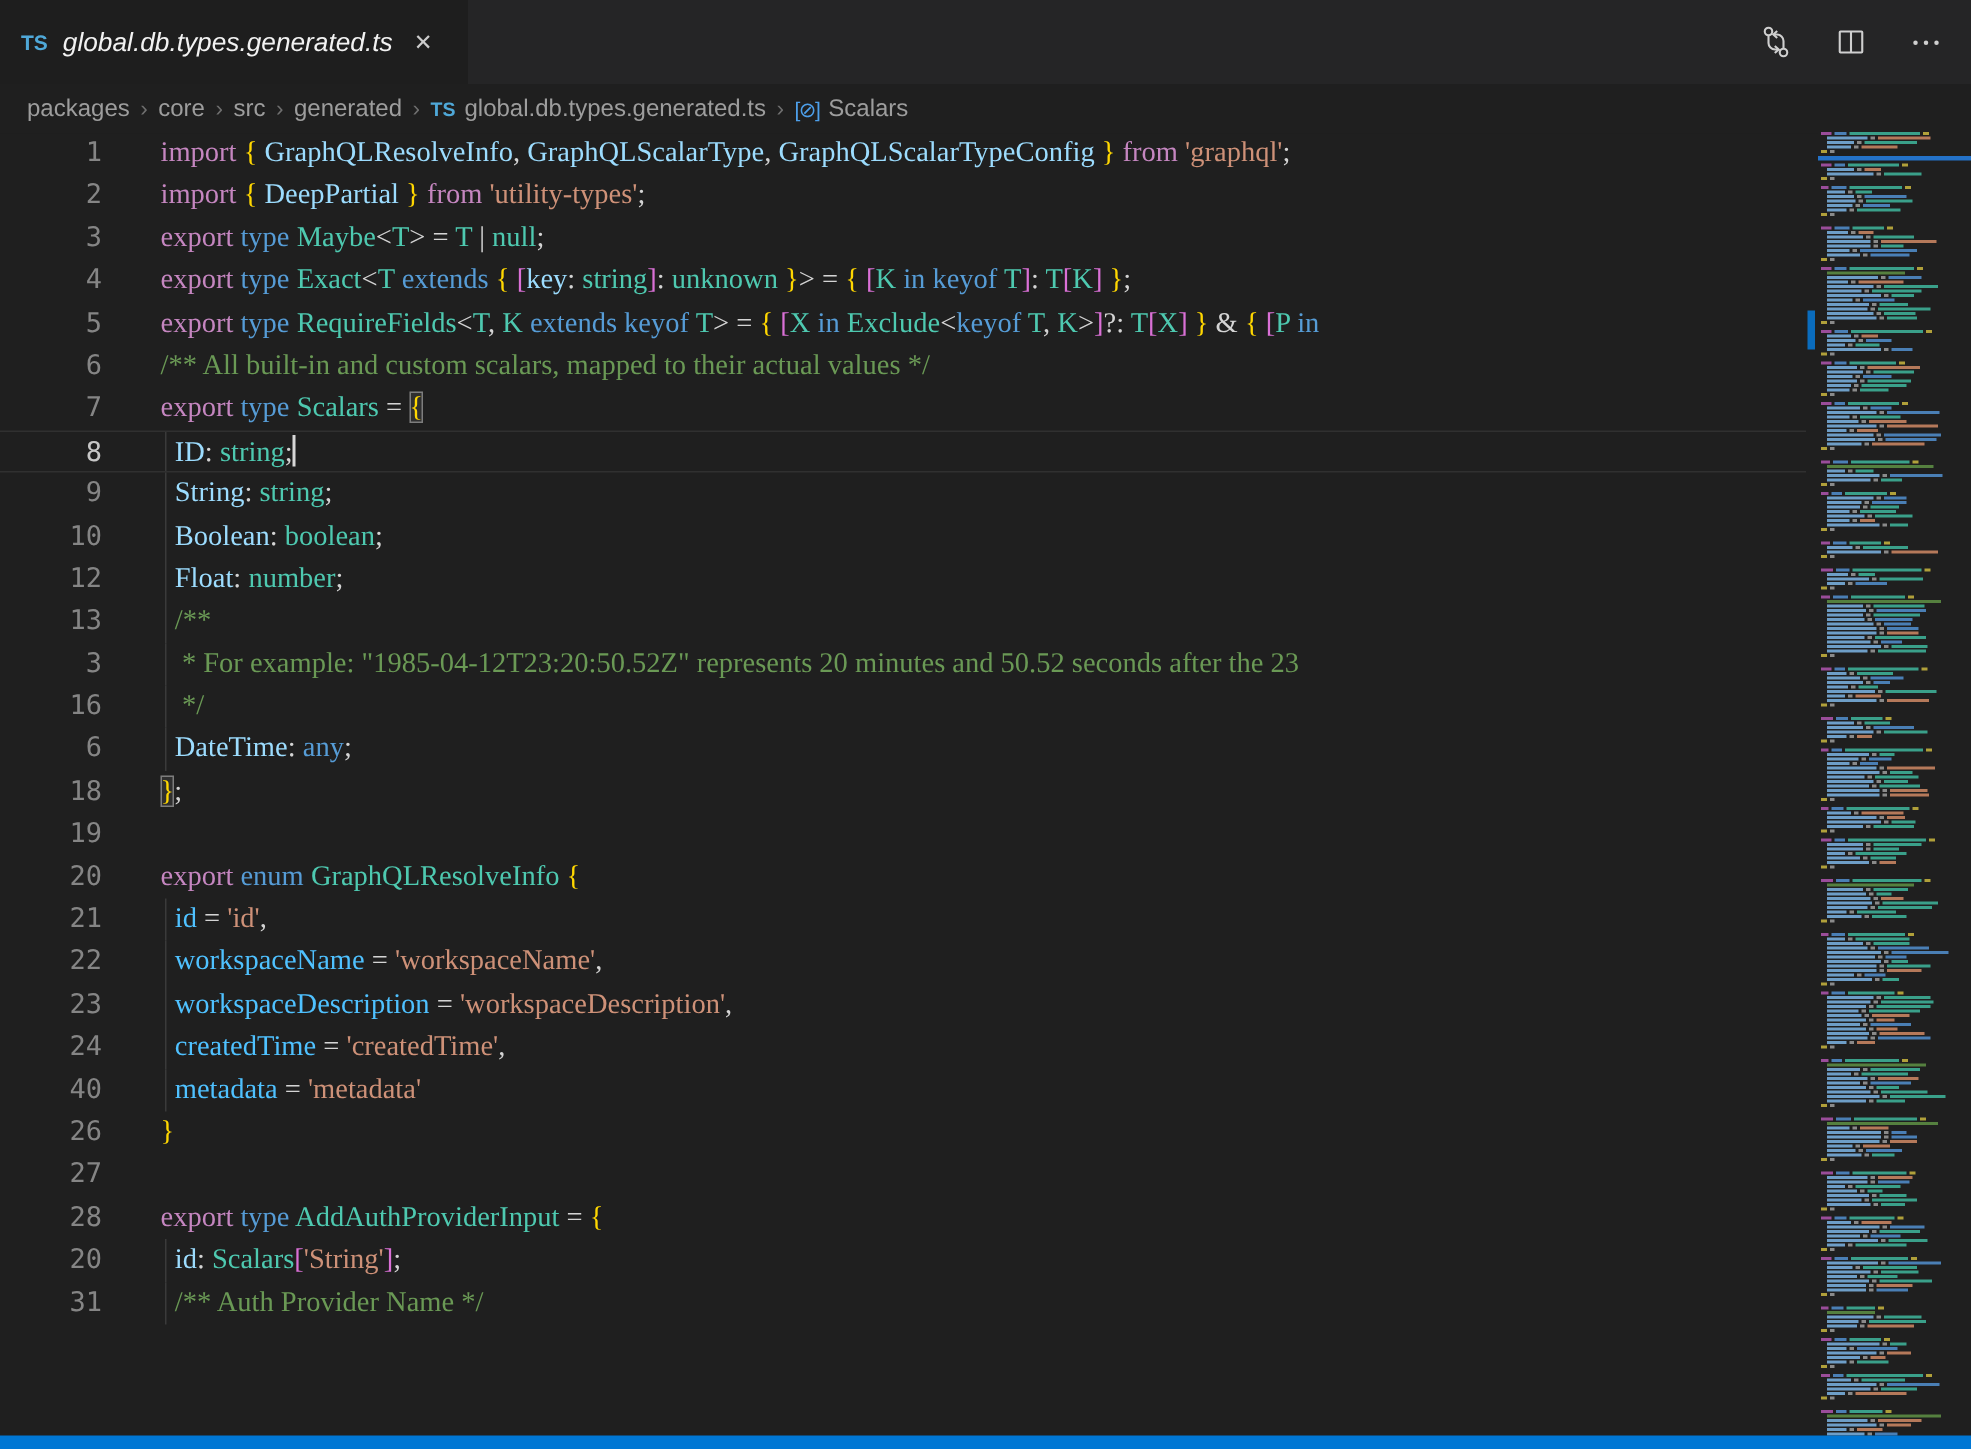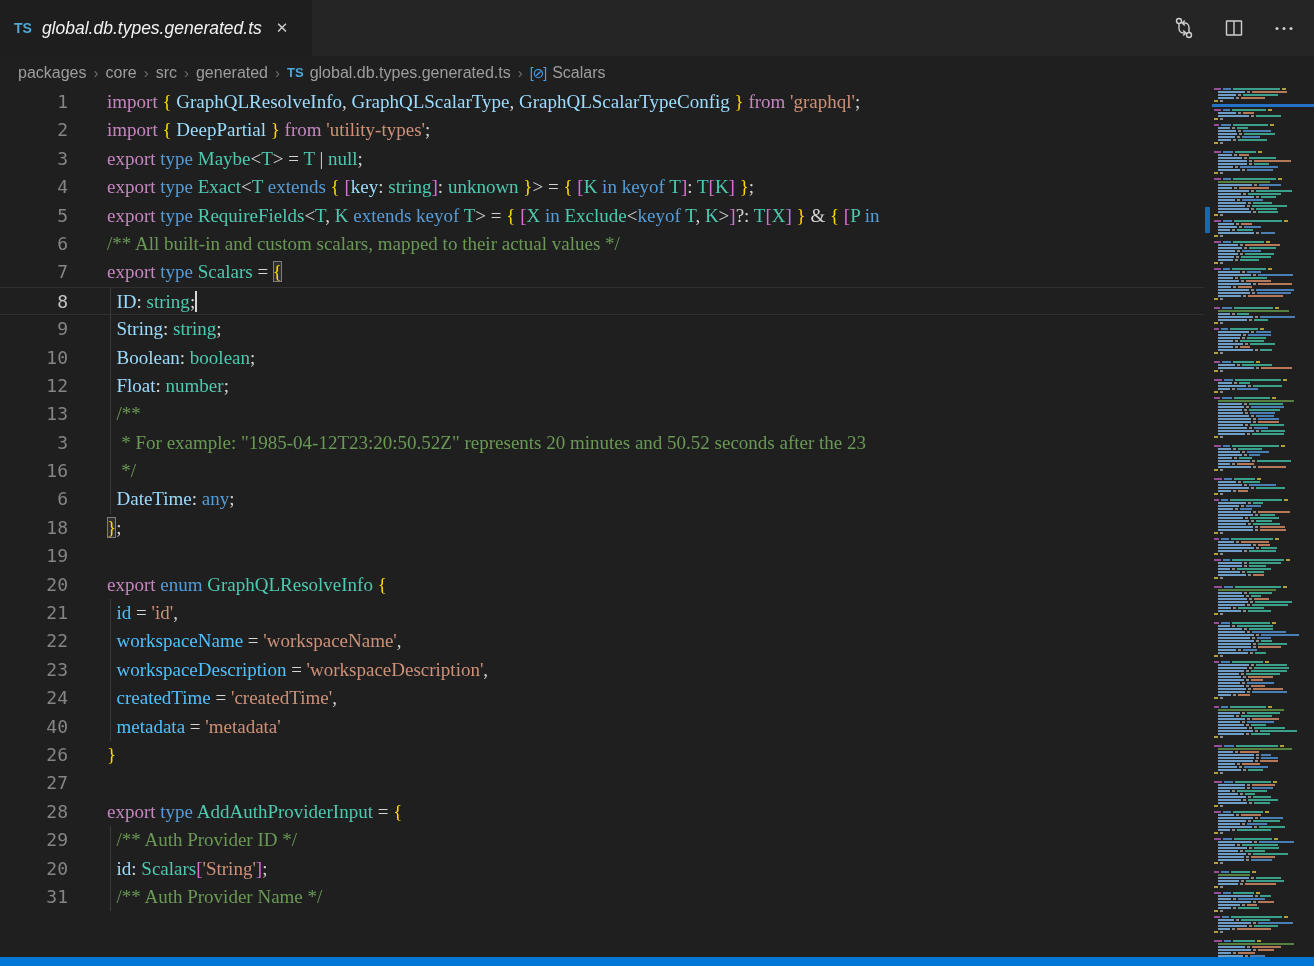--- a/index.html
+++ b/index.html
@@ -122,21 +122,20 @@
       <div class="line"><div class="ln">19</div><div class="code"></div></div>
       <div class="line"><div class="ln">20</div><div class="code"><span class="tk-kw">export</span><span class="tk-ctl"> enum</span><span class="tk-typ"> GraphQLResolveInfo</span><span class="tk-pn"> </span><span class="tk-b1">{</span></div></div>
       <div class="line"><div class="ln">21</div><div class="code"><span class="tk-en">  id</span><span class="tk-pn"> = </span><span class="tk-st">'id'</span><span class="tk-pn">,</span></div><div class="guide"></div></div>
       <div class="line"><div class="ln">22</div><div class="code"><span class="tk-en">  workspaceName</span><span class="tk-pn"> = </span><span class="tk-st">'workspaceName'</span><span class="tk-pn">,</span></div><div class="guide"></div></div>
       <div class="line"><div class="ln">23</div><div class="code"><span class="tk-en">  workspaceDescription</span><span class="tk-pn"> = </span><span class="tk-st">'workspaceDescription'</span><span class="tk-pn">,</span></div><div class="guide"></div></div>
       <div class="line"><div class="ln">24</div><div class="code"><span class="tk-en">  createdTime</span><span class="tk-pn"> = </span><span class="tk-st">'createdTime'</span><span class="tk-pn">,</span></div><div class="guide"></div></div>
       <div class="line"><div class="ln">40</div><div class="code"><span class="tk-en">  metadata</span><span class="tk-pn"> = </span><span class="tk-st">'metadata'</span></div><div class="guide"></div></div>
       <div class="line"><div class="ln">26</div><div class="code"><span class="tk-b1">}</span></div></div>
       <div class="line"><div class="ln">27</div><div class="code"></div></div>
       <div class="line"><div class="ln">28</div><div class="code"><span class="tk-kw">export</span><span class="tk-ctl"> type</span><span class="tk-typ"> AddAuthProviderInput</span><span class="tk-pn"> = </span><span class="tk-b1">{</span></div></div>
-      <div class="line"><div class="ln">29</div><div class="code"><span class="tk-cm">  /** Auth Provider ID */</span></div><div class="guide"></div></div>
       <div class="line"><div class="ln">20</div><div class="code"><span class="tk-vr">  id</span><span class="tk-pn">: </span><span class="tk-typ">Scalars</span><span class="tk-b2">[</span><span class="tk-st">'String'</span><span class="tk-b2">]</span><span class="tk-pn">;</span></div><div class="guide"></div></div>
       <div class="line"><div class="ln">31</div><div class="code"><span class="tk-cm">  /** Auth Provider Name */</span></div><div class="guide"></div></div>
     </div>
 
   <div class="minimap" id="minimap">
       <div class="mm-row" style="top: 0px; left: 2px;"><span style="width: 7px; background: rgb(154, 77, 154);"></span><span style="width: 8px; background: rgb(74, 127, 181);"></span><span style="width: 47px; background: rgb(58, 160, 138);"></span><span style="width: 4px; background: rgb(176, 160, 58);"></span></div>
       <div class="mm-row" style="top: 3px; left: 6px;"><span style="width: 27px; background: rgb(110, 158, 199);"></span><span style="width: 3px; background: rgb(138, 138, 138);"></span><span style="width: 35px; background: rgb(181, 121, 90);"></span></div>
       <div class="mm-row" style="top: 6px; left: 6px;"><span style="width: 18px; background: rgb(110, 158, 199);"></span><span style="width: 3px; background: rgb(138, 138, 138);"></span><span style="width: 35px; background: rgb(58, 160, 138);"></span></div>
       <div class="mm-row" style="top: 9px; left: 6px;"><span style="width: 16px; background: rgb(110, 158, 199);"></span><span style="width: 3px; background: rgb(138, 138, 138);"></span><span style="width: 24px; background: rgb(181, 121, 90);"></span></div>
       <div class="mm-row" style="top: 12px; left: 2px;"><span style="width: 4px; background: rgb(176, 160, 58);"></span><span style="width: 3px; background: rgb(138, 138, 138);"></span></div>

